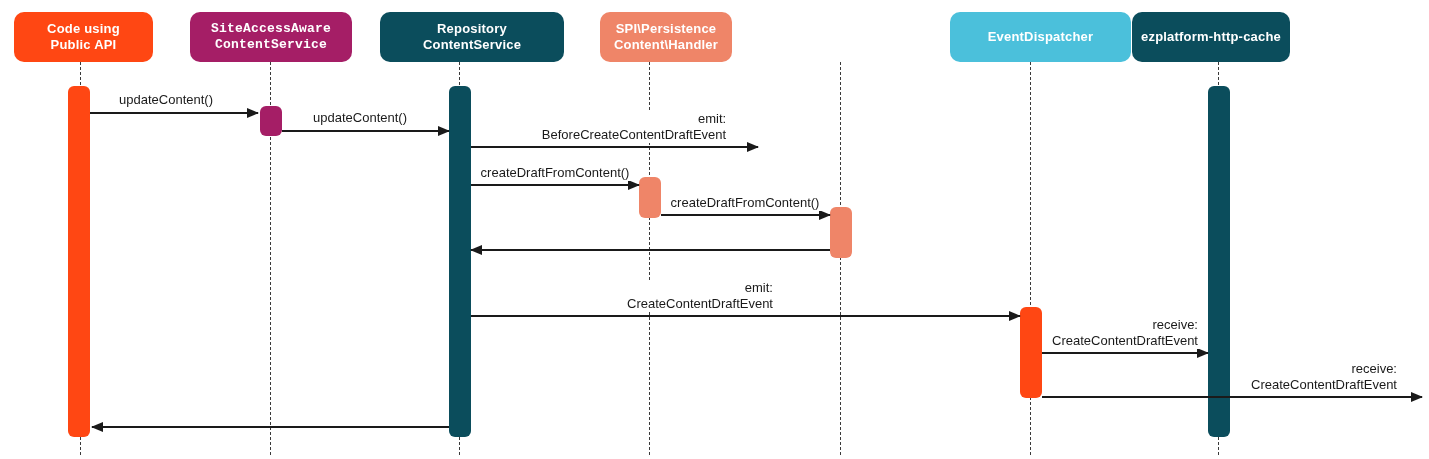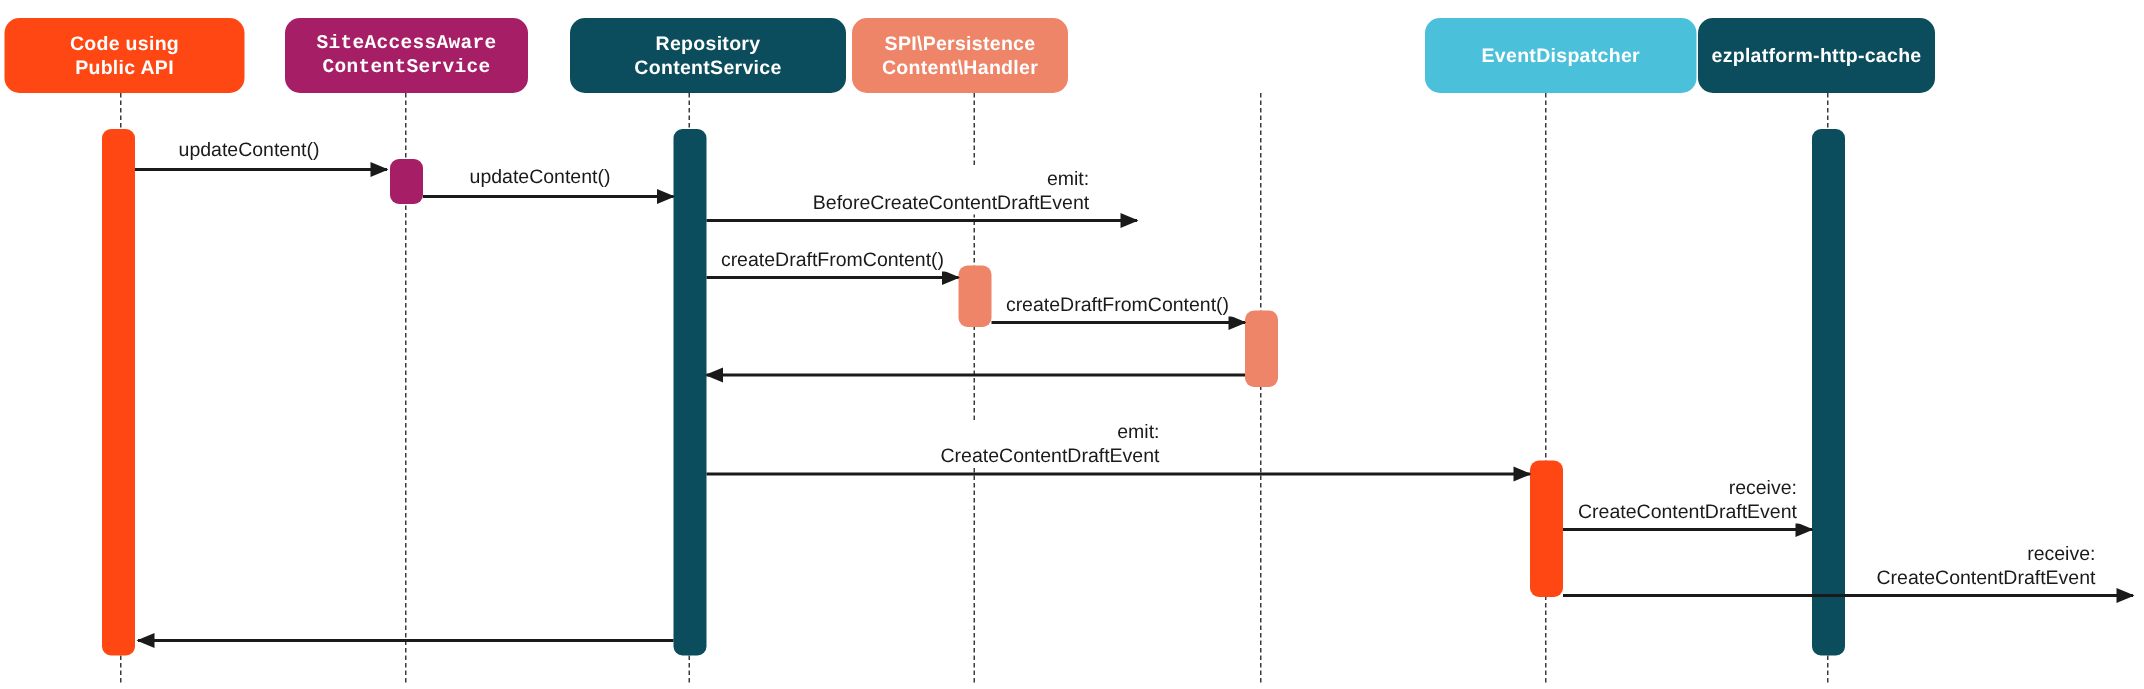--- a/index.html
+++ b/index.html
@@ -100,27 +100,27 @@
 <div class="canvas">
 
   <div class="lifeline" style="left:80px"></div>
   <div class="lifeline" style="left:270px"></div>
   <div class="lifeline" style="left:459px"></div>
   <div class="lifeline" style="left:649px"></div>
   <div class="lifeline" style="left:840px"></div>
   <div class="lifeline" style="left:1030px"></div>
   <div class="lifeline" style="left:1218px"></div>
 
-  <div class="phead c-orange fw800" style="left:3px;width:160px">Code using
+  <div class="phead c-orange fw800" style="left:14px;width:139px">Code using
 Public API</div>
   <div class="phead c-magenta" style="left:190px;width:162px">SiteAccessAware
 ContentService</div>
   <div class="phead c-teal" style="left:380px;width:184px">Repository
 ContentService</div>
-  <div class="phead c-salmon" style="left:568px;width:144px">SPI\Persistence
+  <div class="phead c-salmon" style="left:600px;width:132px">SPI\Persistence
 Content\Handler</div>
   <div class="phead c-lightblue" style="left:950px;width:181px">EventDispatcher</div>
   <div class="phead c-teal" style="left:1132px;width:158px">ezplatform-http-cache</div>
 
   <div class="bar c-orange" style="left:68px;top:86px;height:351px"></div>
   <div class="bar c-magenta" style="left:260px;top:106px;height:30px"></div>
   <div class="bar c-teal" style="left:449px;top:86px;height:351px"></div>
   <div class="bar c-salmon" style="left:639px;top:177px;height:41px"></div>
   <div class="bar c-salmon" style="left:830px;top:207px;height:51px"></div>
   <div class="bar c-orange" style="left:1020px;top:307px;height:91px"></div>

